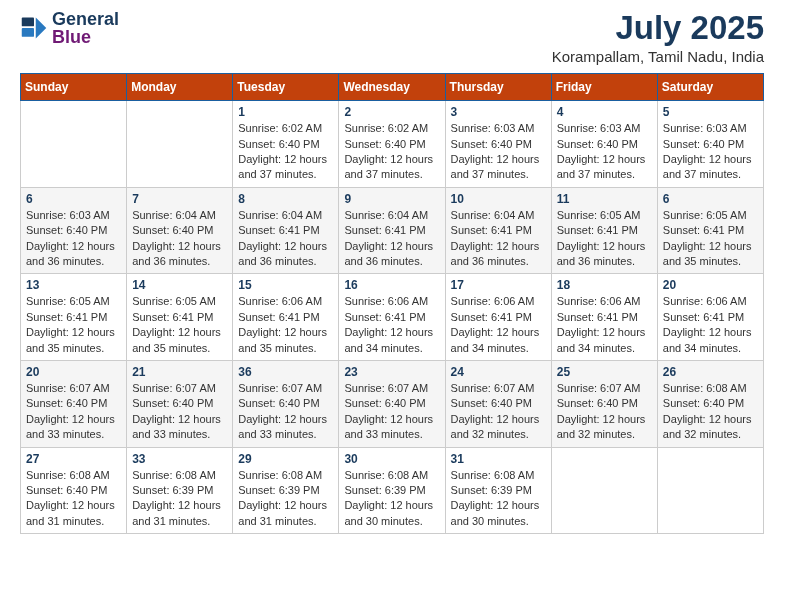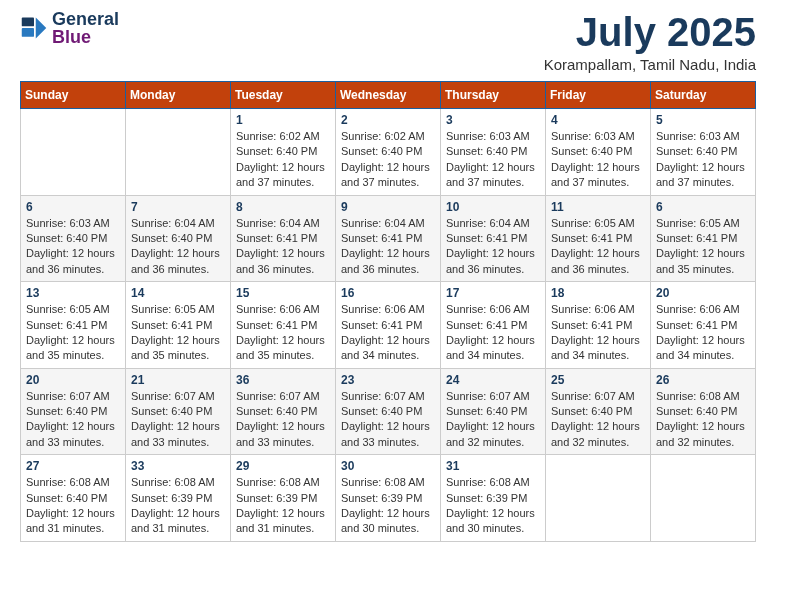--- a/index.html
+++ b/index.html
@@ -7,21 +7,21 @@
       font-family: Arial, sans-serif;
       background: #fff;
       width: 792px;
       min-height: 612px;
       padding: 0;
     }
     .page {
       width: 792px;
       min-height: 612px;
       background: #fff;
-      padding: 10px 36px 20px 20px;
+      padding: 10px 28px 20px 20px;
     }
     .header {
       display: flex;
       justify-content: space-between;
       align-items: flex-start;
       margin-bottom: 8px;
     }
     .logo {
       display: flex;
       align-items: center;
@@ -37,21 +37,21 @@
       color: #701a75;
     }
     .logo-icon {
       width: 28px;
       height: 28px;
     }
     .title-block {
       text-align: right;
     }
     .main-title {
-      font-size: 40px;
+      font-size: 33px;
       font-weight: bold;
       color: #1a3a5c;
       line-height: 1.1;
     }
     .subtitle {
       font-size: 15px;
       color: #333;
       margin-top: 2px;
     }
     .calendar {

